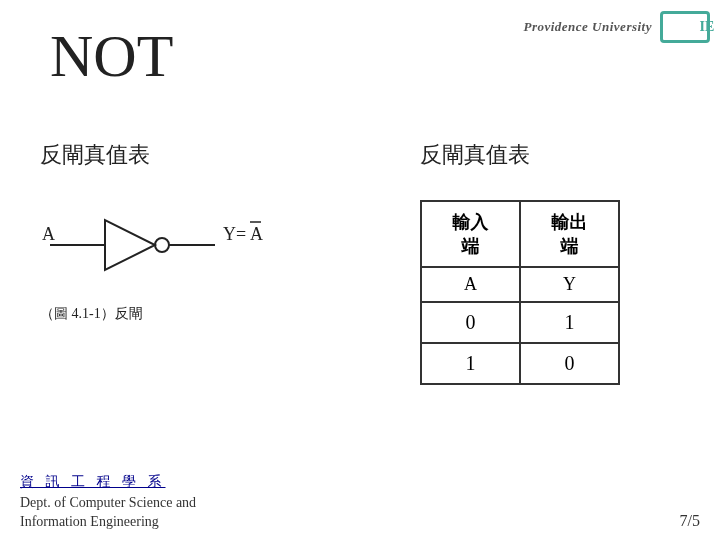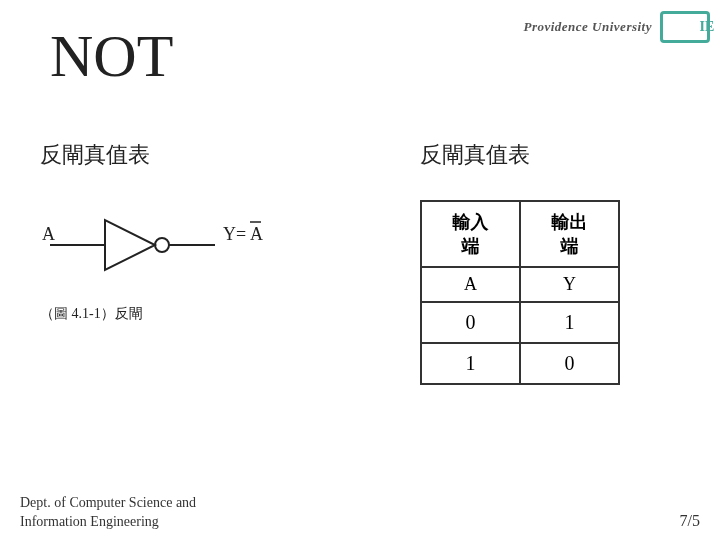--- a/index.html
+++ b/index.html
@@ -195,17 +195,18 @@
         </tr>
         <tr>
           <td>1</td>
           <td>0</td>
         </tr>
       </tbody>
   </table>
 </div>
 
 <div id="footer">
+  <div class="footer-chinese">資 訊 工 程 學 系</div>
   <div class="footer-english">Dept. of Computer Science and</div>
   <div class="footer-english">Information Engineering</div>
 </div>
 
 <div id="page-number">7/5</div>
 
 </body></html>

